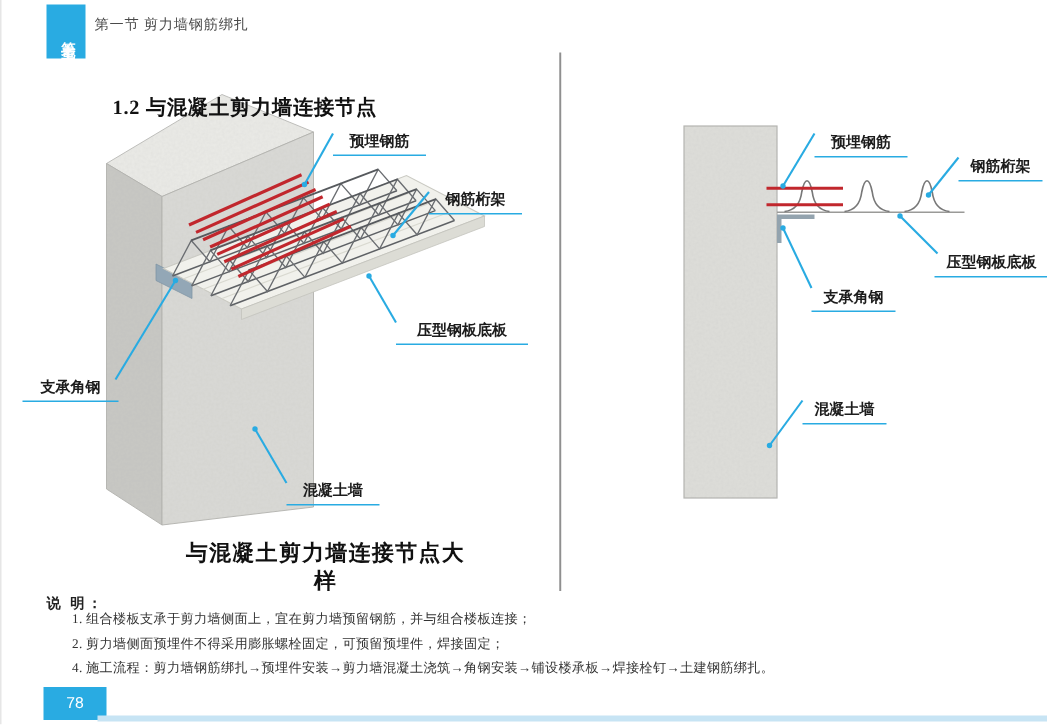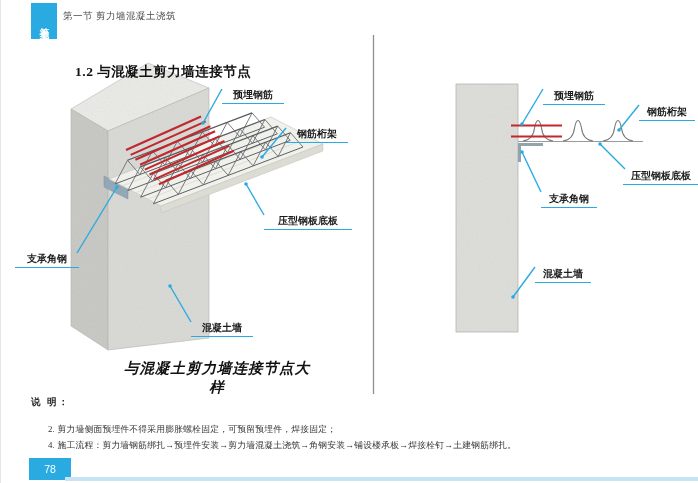--- a/index.html
+++ b/index.html
@@ -19,21 +19,21 @@
   #section-header{left:62px;top:10px;font-size:9.5px;color:#4a4a4a;letter-spacing:.5px;}
   #page-title{left:74px;top:23px;font-size:13.5px;font-weight:bold;color:#111;letter-spacing:.5px;margin-top:40px;}
   
   .callout{
     font-size:10px;font-weight:bold;color:#1c1c1c;text-align:center;
     border-bottom:1.5px solid #29ABE2;padding:0 1px 2px 1px;line-height:13px;
     white-space:nowrap;
     margin-top:16px;
   }
   
-  .caption{font-weight:bold;color:#111;text-align:center;letter-spacing:1px;font-style:italic;}
+  .caption{font-weight:bold;color:#111;text-align:center;letter-spacing:1px;}
   #caption-left{left:118px;top:359px;width:196px;font-size:14.5px;}
   #caption-right{left:478px;top:355px;width:80px;font-size:13.5px;}
   
   #notes-heading{left:30px;top:396px;font-size:9.5px;font-weight:bold;color:#222;letter-spacing:2px;}
   .note-line{left:47px;font-size:8.8px;color:#333;white-space:nowrap;letter-spacing:.2px;}
   
   #page-number{
     left:28px;top:458px;width:42px;height:22px;background:#29ABE2;color:#fff;
     display:flex;align-items:center;justify-content:center;font-size:10.5px;
     font-family:"Liberation Sans","DejaVu Sans",sans-serif;
@@ -138,35 +138,36 @@
     <g fill="#29ABE2">
       <circle cx="521" cy="124" r="1.8"></circle>
       <circle cx="618" cy="130" r="1.8"></circle>
       <circle cx="599" cy="144" r="1.8"></circle>
       <circle cx="521" cy="152" r="1.8"></circle>
       <circle cx="512" cy="297" r="1.8"></circle>
     </g>
   </svg>
 
   <div class="abs" id="chapter-box">第七章</div>
-  <div class="abs" id="section-header">第一节 剪力墙混凝土浇筑</div>
+  <div class="abs" id="section-header">第一节 剪力墙钢筋绑扎</div>
   <div class="abs" id="page-title">1.2 与混凝土剪力墙连接节点</div>
 
   <div class="abs callout" style="left:221px;top:72px;width:60px">预埋钢筋</div>
   <div class="abs callout" style="left:285px;top:111px;width:60px">钢筋桁架</div>
   <div class="abs callout" style="left:263px;top:198px;width:86px">压型钢板底板</div>
   <div class="abs callout" style="left:14px;top:236px;width:62px">支承角钢</div>
   <div class="abs callout" style="left:190px;top:305px;width:60px">混凝土墙</div>
   <div class="abs caption" id="caption-left">与混凝土剪力墙连接节点大样</div>
 
   <div class="abs callout" style="left:542px;top:73px;width:60px">预埋钢筋</div>
   <div class="abs callout" style="left:638px;top:89px;width:54px">钢筋桁架</div>
   <div class="abs callout" style="left:622px;top:153px;width:74px">压型钢板底板</div>
   <div class="abs callout" style="left:540px;top:176px;width:54px">支承角钢</div>
   <div class="abs callout" style="left:534px;top:251px;width:54px">混凝土墙</div>
 
   <div class="abs" id="notes-heading">说 明：</div>
+  <div class="abs note-line" style="top:407px">1. 组合楼板支承于剪力墙侧面上，宜在剪力墙预留钢筋，并与组合楼板连接；</div>
   <div class="abs note-line" style="top:424px">2. 剪力墙侧面预埋件不得采用膨胀螺栓固定，可预留预埋件，焊接固定；</div>
   <div class="abs note-line" style="top:440px">4. 施工流程：剪力墙钢筋绑扎→预埋件安装→剪力墙混凝土浇筑→角钢安装→铺设楼承板→焊接栓钉→土建钢筋绑扎。</div>
 
   <div class="abs" id="page-number">78</div>
   <div class="abs" id="footer-bar"></div>
 </div>
 
 </body></html>

